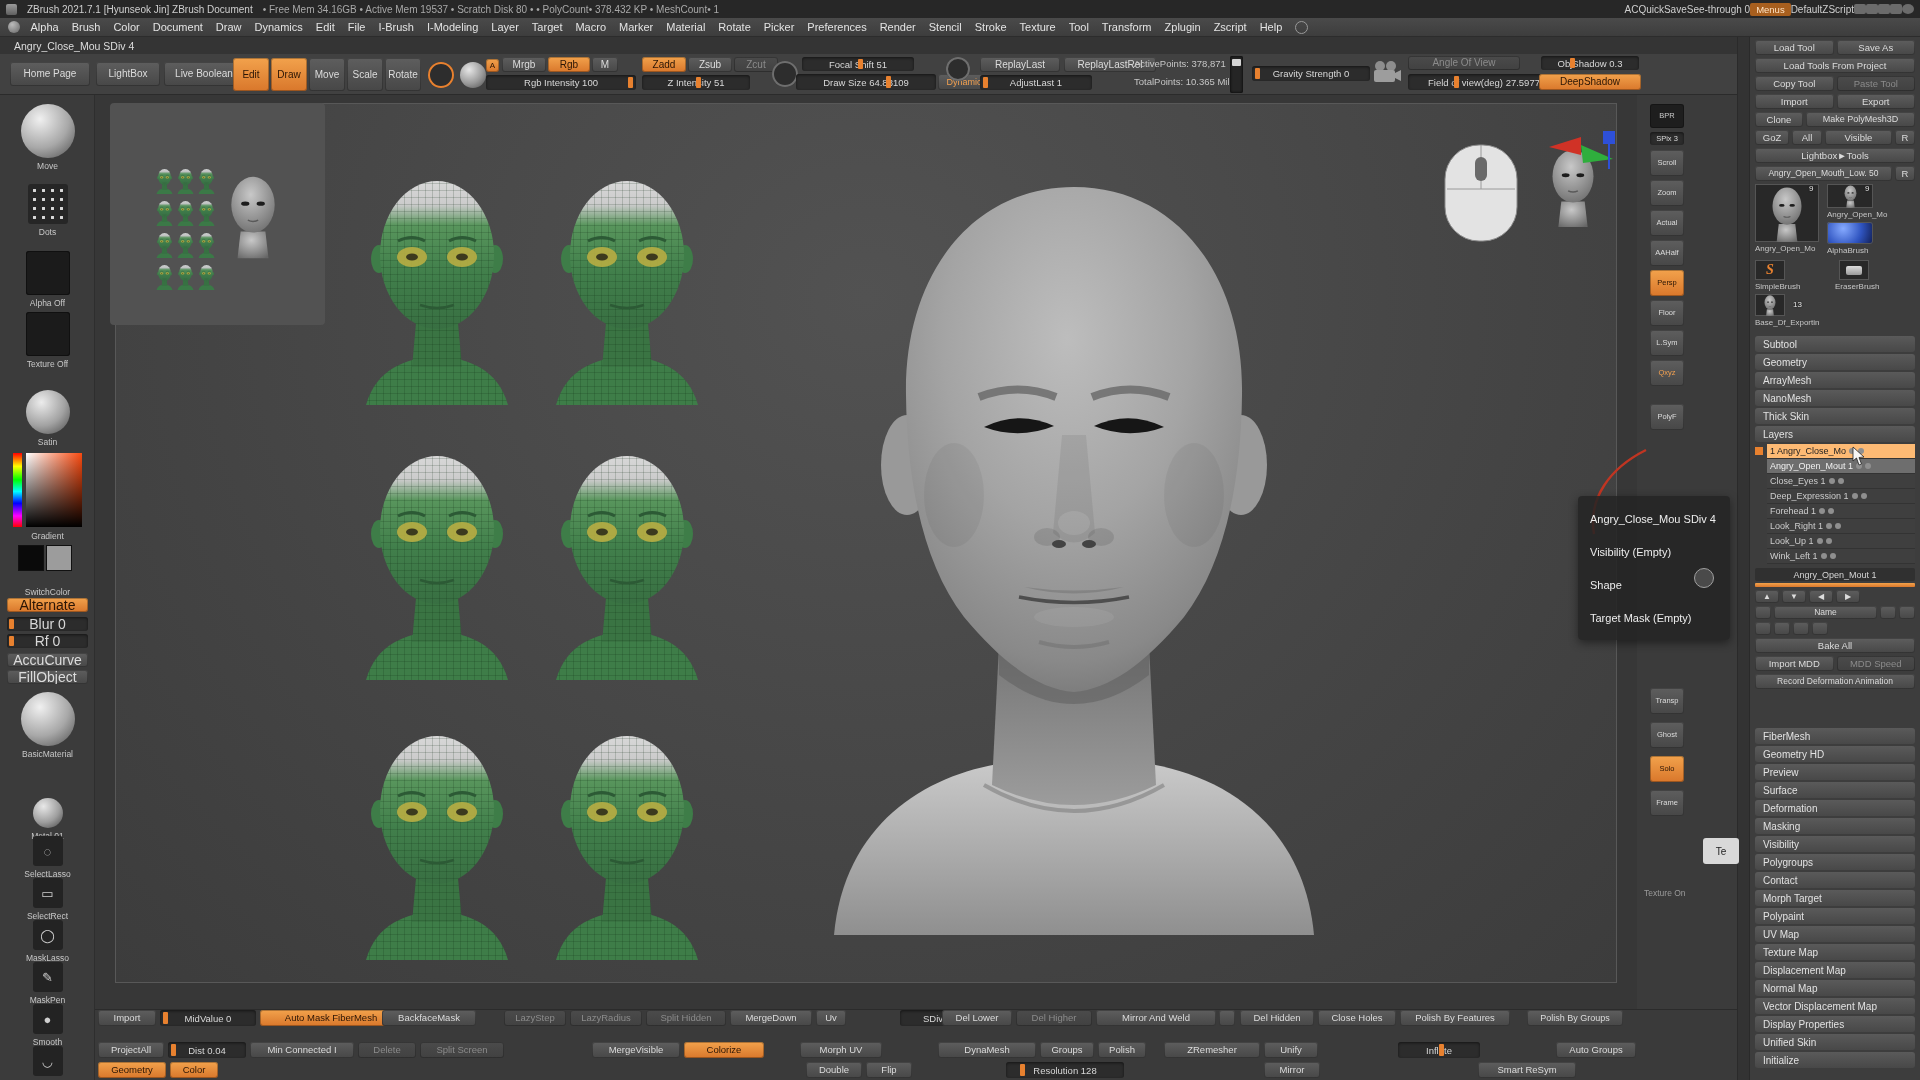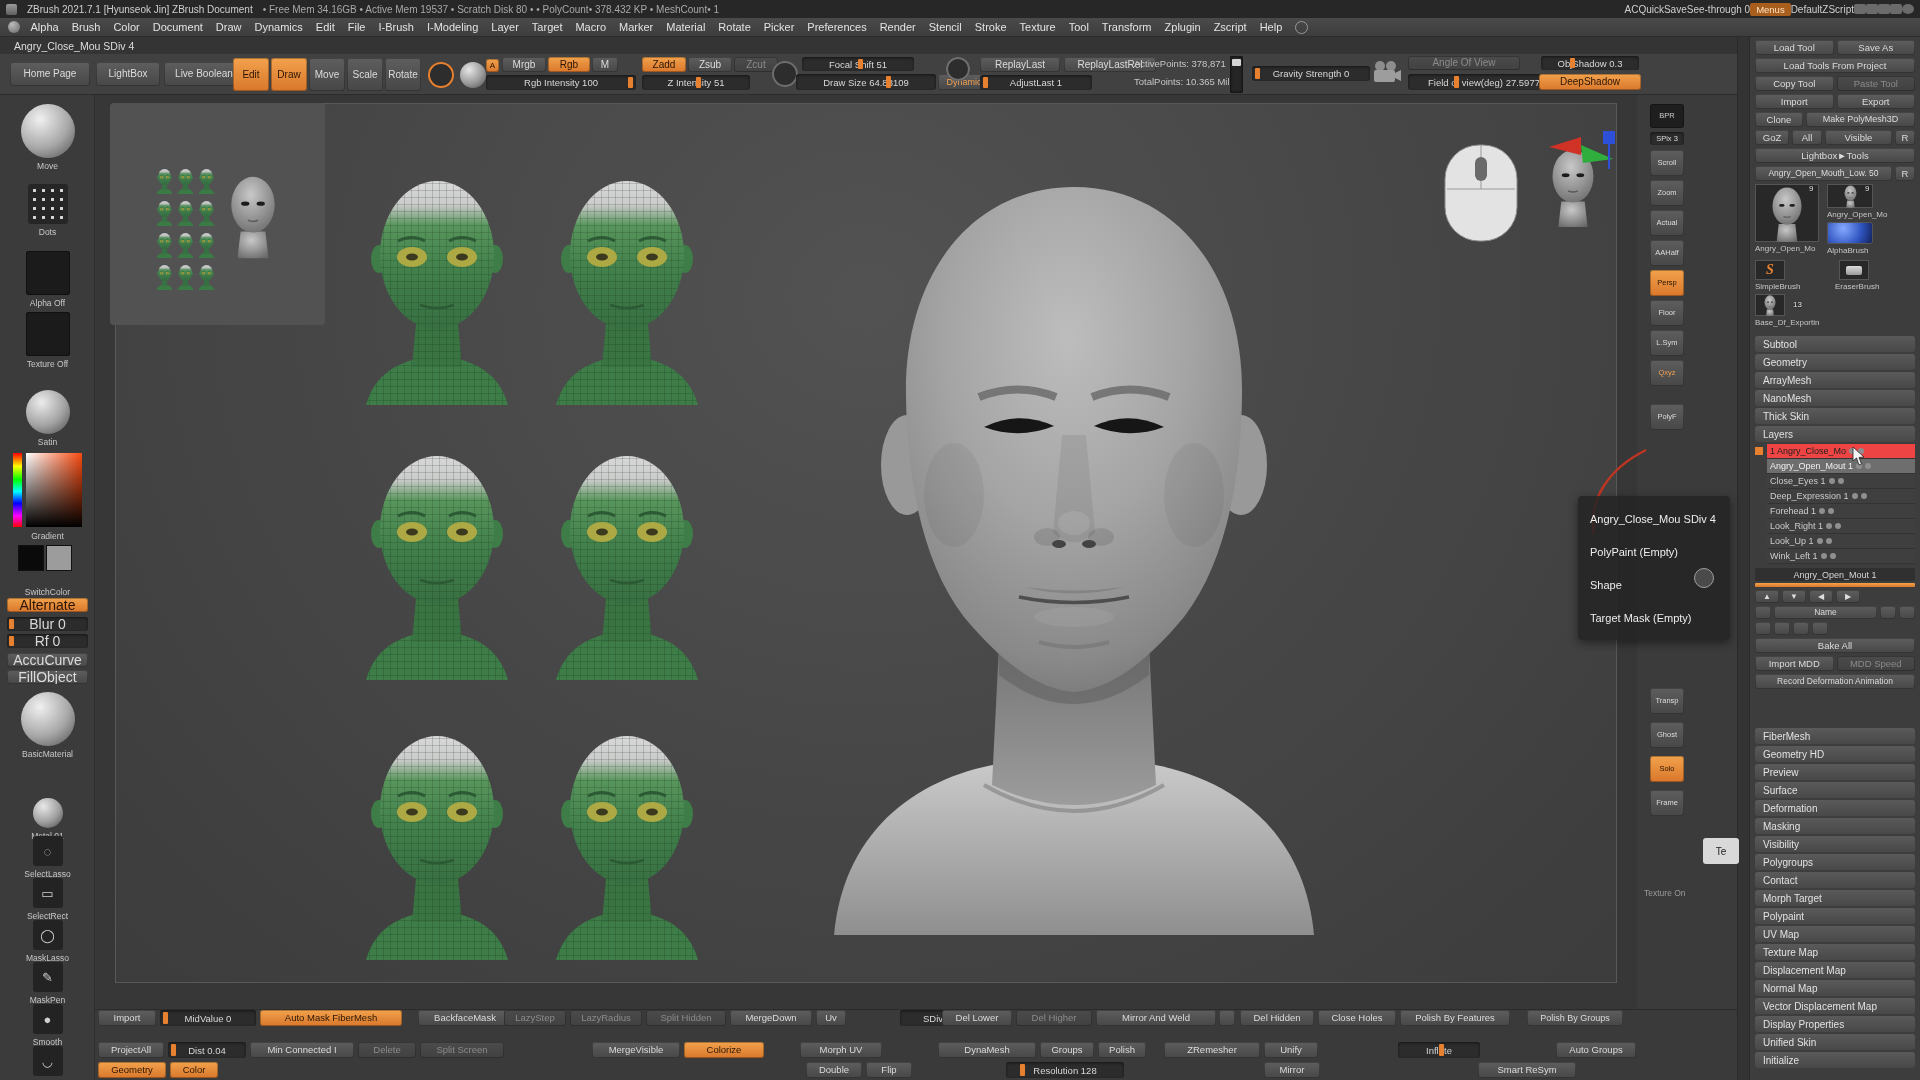--- a/index.html
+++ b/index.html
@@ -116,21 +116,21 @@
   .tlabel{font-size:8px;color:#c6c6c6;white-space:nowrap;overflow:hidden}
   .bluesphere{background:radial-gradient(circle at 35% 30%,#86aaff,#2f54c0 55%,#101c4e)}
   .sbrushS{color:#e8812f;font-family:"Liberation Serif",serif;font-style:italic;font-weight:bold;font-size:14px}
   .eraser{width:16px;height:9px;border-radius:2px;background:linear-gradient(#dcdcdc,#9a9a9a)}
   .sec{height:16px;margin-bottom:2px;background:linear-gradient(#5a5a5a,#484848);border-radius:3px;
     display:flex;align-items:center;padding-left:8px;font-size:10px;color:#e2e2e2;flex:none}
   .layersbox{position:relative;padding-left:12px;margin-bottom:4px}
   .lsq{position:absolute;left:0;top:3px;width:8px;height:8px;background:#e8812f}
   .layer-row{height:15px;display:flex;align-items:center;padding:0 3px;background:#3f3f3f;
     border-bottom:1px solid #333;font-size:9px;color:#ccc;white-space:nowrap;overflow:hidden}
-  .layer-row.st-editing{background:#ef4444;color:#222}
+  .layer-row.st-editing{background:#fdba74;color:#222}
   .layer-row.st-selected{background:#6e6e6e;color:#f0f0f0}
   .lr-name{overflow:hidden;white-space:nowrap}
   .lr-ico{width:6px;height:6px;border-radius:50%;background:#8f8f8f;margin-left:3px;flex:none}
   .lr-ico:first-of-type{margin-left:auto}
   .selname{height:13px;background:#303030;font-size:9px;display:flex;align-items:center;justify-content:center;border-radius:2px}
   .strength{height:4px;background:linear-gradient(#f2a24c,#d9772b);border-radius:1px;margin:2px 0 3px}
   .mini{height:13px;flex:0 0 24px;font-size:8px}
   .minisq{height:13px;flex:0 0 16px;font-size:8px}
   .spacer36{height:36px;flex:none}
 
@@ -521,21 +521,21 @@
     <rect x="66" y="2" width="12" height="13" fill="#2e50d8"></rect>
     <line x1="72" y1="15" x2="72" y2="40" stroke="#2e50d8" stroke-width="2"></line>
   </svg>
 
   <svg class="abs" style="left:1582px;top:446px;width:76px;height:92px;z-index:4" viewBox="0 0 76 92">
     <path d="M64,4 C28,22 6,52 12,88" stroke="#c03522" stroke-width="2.4" fill="none"></path>
   </svg>
 
   <div class="popup">
     <div class="popup-item">Angry_Close_Mou SDiv 4</div>
-      <div class="popup-item">PolyPaint (Empty)</div>
+      <div class="popup-item">Visibility (Empty)</div>
       <div class="popup-item">Shape</div>
       <div class="popup-item">Target Mask (Empty)</div>
   </div>
   <div class="shape-circle"></div>
 
   <div class="texon">Texture On</div>
   <div class="tooltip">Te</div>
 
   <div class="btn rs st-dark" style="top:104px;height:24px">BPR</div>
   <div class="slider rs" style="top:132px;height:13px">
@@ -729,21 +729,21 @@
   </div>
 
   <div class="traybg"></div>
 
   <div class="btn tr st-normal" style="left:98px;top:1010px;width:58px">Import</div>
   <div class="slider tr" style="left:160px;top:1010px;width:96px">
       <span>MidValue 0</span>
       <i class="mark" style="left:3px"></i>
     </div>
   <div class="btn tr st-on" style="left:260px;top:1010px;width:142px">Auto Mask FiberMesh</div>
-  <div class="btn tr st-normal" style="left:418px;top:1010px;width:94px">BackfaceMask</div>
+  <div class="btn tr st-normal" style="left:382px;top:1010px;width:94px">BackfaceMask</div>
   <div class="btn tr st-dim" style="left:504px;top:1010px;width:62px">LazyStep</div>
   <div class="btn tr st-dim" style="left:570px;top:1010px;width:72px">LazyRadius</div>
   <div class="btn tr st-dim" style="left:646px;top:1010px;width:80px">Split Hidden</div>
   <div class="btn tr st-normal" style="left:730px;top:1010px;width:82px">MergeDown</div>
   <div class="btn tr st-normal" style="left:816px;top:1010px;width:30px">Uv</div>
   <div class="slider tr" style="left:900px;top:1010px;width:74px">
       <span>SDiv 4</span>
       <i class="mark" style="right:3px"></i>
     </div>
   <div class="btn tr st-normal" style="left:942px;top:1010px;width:70px">Del Lower</div>

